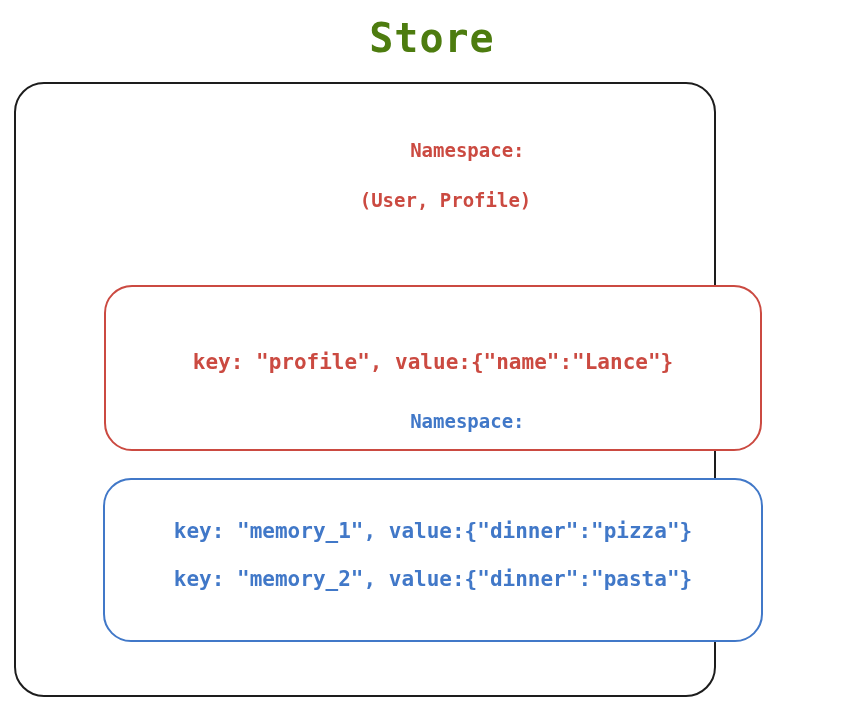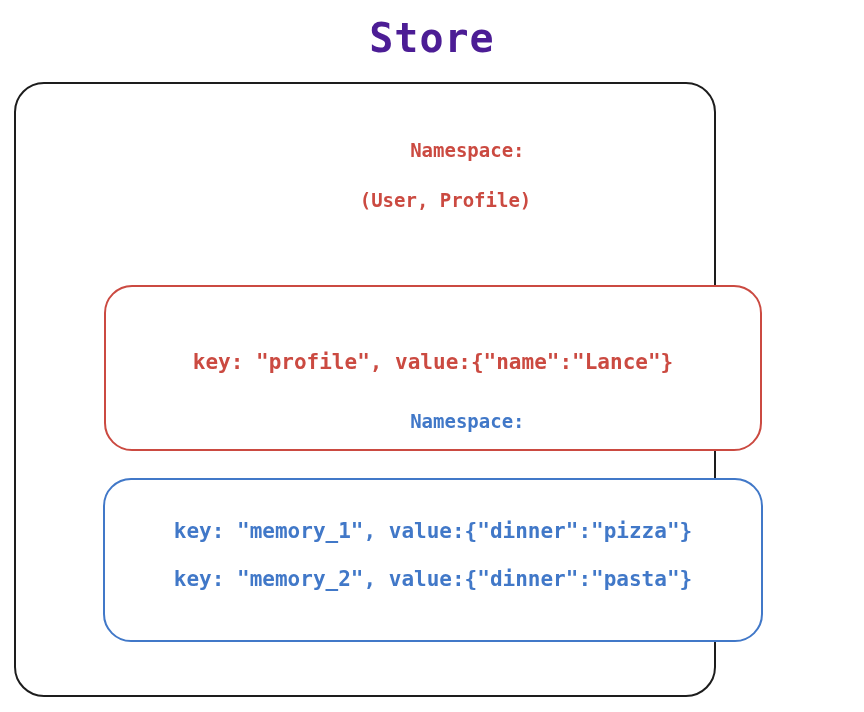--- a/index.html
+++ b/index.html
@@ -19,21 +19,21 @@
   .title {
     position: absolute;
     top: 14px;
     left: 0;
     width: 864px;
     text-align: center;
     font-family: "DejaVu Sans Mono", monospace;
     font-size: 40px;
     font-weight: bold;
     letter-spacing: 1px;
-    color: #4c1d95;
+    color: #4d7c0f;
     line-height: 48px;
   }
 
   
   .store-box {
     position: absolute;
     left: 14px;
     top: 82px;
     width: 702px;
     height: 615px;

